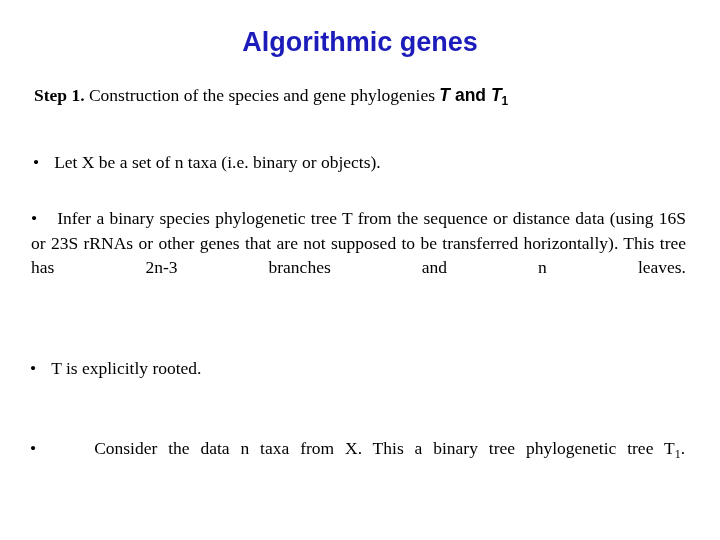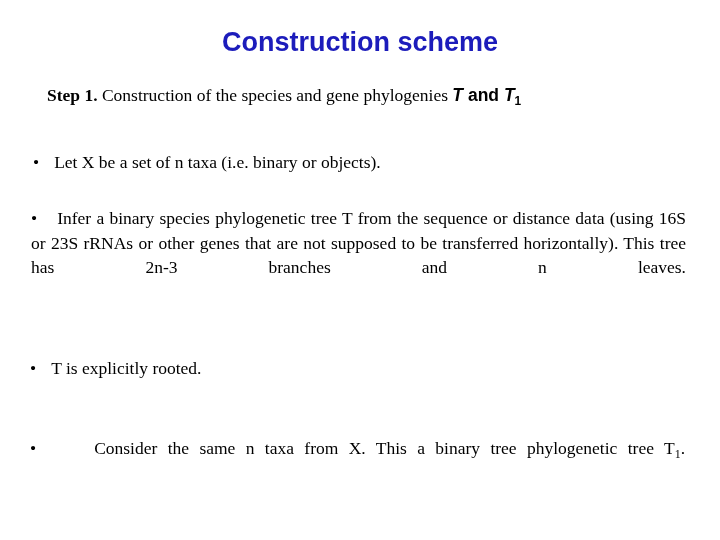--- a/index.html
+++ b/index.html
@@ -42,21 +42,21 @@
   .body {
     position: absolute;
     left: 30px;
     top: 84px;
     width: 660px;
   }
 
   .step-line {
     font-size: 17.5px;
     line-height: 22px;
-    margin: 0 0 0 17px;
+    margin: 0 0 0 4px;
     white-space: nowrap;
   }
   .step-label {
     font-weight: bold;
   }
   .step-rest {
     font-weight: normal;
   }
   .sans-bold-ital {
     font-family: "Liberation Sans", "DejaVu Sans", sans-serif;
@@ -120,38 +120,38 @@
   }
   .gap-sm { display: inline-block; width: 15px; }
   .gap-md { display: inline-block; width: 20px; }
   .gap-lg { display: inline-block; width: 58px; }
 </style>
 </head>
 <body style="background: rgb(255, 255, 255); color: rgb(0, 0, 0);">
 
 <div class="slide">
 
-  <div class="slide-title" style="color: rgb(28, 28, 187);">Construction scheme</div>
+  <div class="slide-title" style="color: rgb(28, 28, 187);">Algorithmic genes</div>
 
   <div class="body">
 
     <p class="step-line">
       <span class="step-label">Step 1.</span><span class="step-rest"> Construction of the species and gene phylogenies </span><span class="sans-bold-ital">T</span><span class="sans-bold"> and </span><span class="sans-bold-ital">T</span><span class="sans-bold sub">1</span>
     </p>
 
     <p class="para p-bullet1">
       <span class="bullet-mark">•</span><span class="gap-sm"></span><span><span>Let </span><span class="term">X</span><span> be a set of </span><span class="term">n</span><span> taxa (i.e. binary or objects).</span></span>
     </p>
 
     <p class="para p-bullet2">
       <span class="bullet-mark">•</span><span class="gap-md"></span><span><span>Infer a binary </span><span class="term">species</span><span> phylogenetic tree </span><span class="term">T</span><span> from the sequence or distance data (using 16S or 23S rRNAs or other genes that are not supposed to be transferred horizontally). This tree has 2</span><span class="term">n</span><span>-3 branches and </span><span class="term">n</span><span> leaves.</span></span>
     </p>
 
     <p class="para p-bullet3">
       <span class="bullet-mark">•</span><span class="gap-sm"></span><span><span class="term">T</span><span> is explicitly rooted.</span></span>
     </p>
 
     <p class="para p-bullet4">
-      <span class="bullet-mark">•</span><span class="gap-lg"></span><span><span>Consider the same </span><span class="term">n</span><span> taxa from </span><span class="term">X</span><span>. This a binary </span><span class="term">tree</span><span> phylogenetic tree </span><span class="term">T</span><span class="sub">1</span><span>.</span></span>
+      <span class="bullet-mark">•</span><span class="gap-lg"></span><span><span>Consider the data </span><span class="term">n</span><span> taxa from </span><span class="term">X</span><span>. This a binary </span><span class="term">tree</span><span> phylogenetic tree </span><span class="term">T</span><span class="sub">1</span><span>.</span></span>
     </p>
 
   </div>
 </div>
 
 </body></html>

